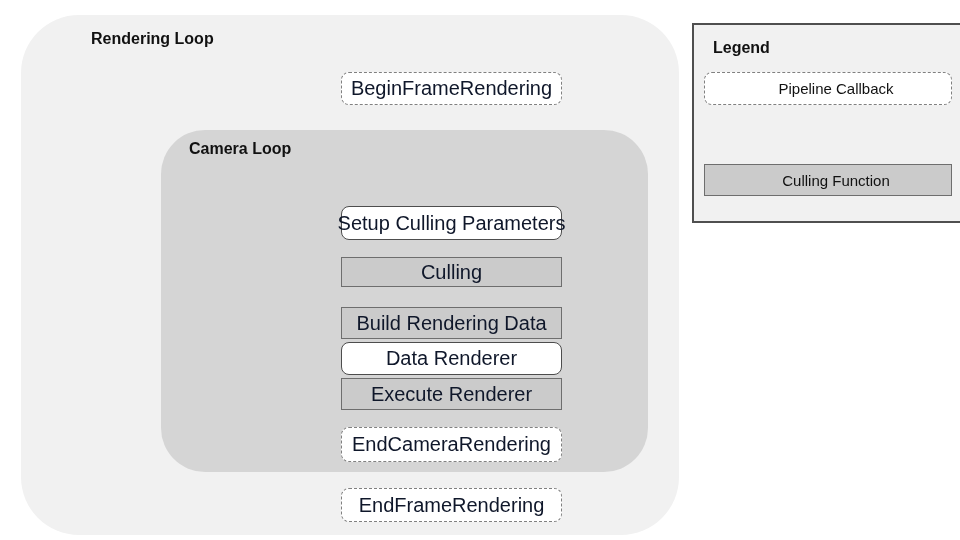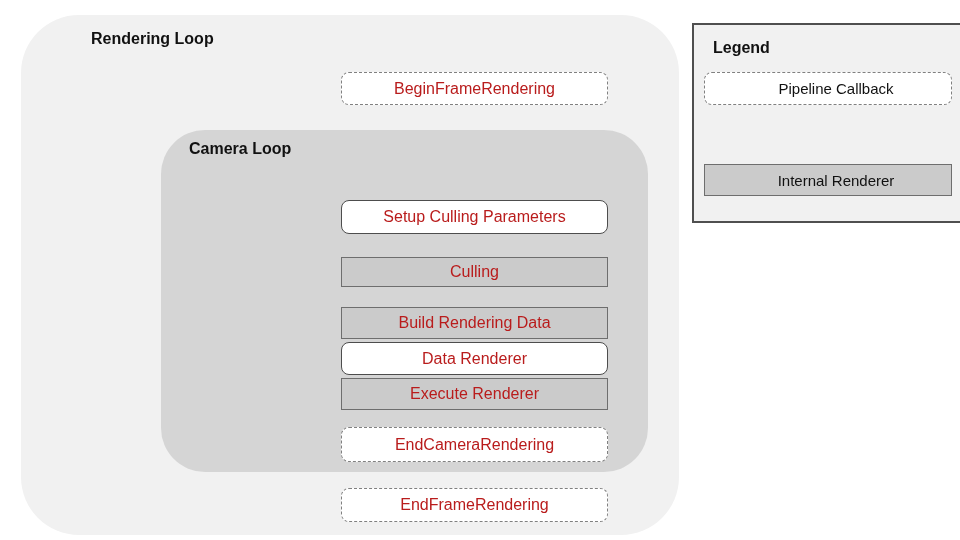--- a/index.html
+++ b/index.html
@@ -38,47 +38,47 @@
     color: #111111;
     white-space: nowrap;
   }
   #rl-title { left: 75px; top: 30px; }
   #cl-title { left: 173px; top: 140px; }
 
   
   .node {
     position: absolute;
     left: 325px;
-    width: 267px;
+    width: 221px;
     display: flex;
     align-items: center;
     justify-content: center;
-    font-size: 16px;
-    color: #b91c1c;
+    font-size: 20px;
+    color: #0f172a;
     box-sizing: border-box;
     white-space: nowrap;
   }
   .node.dashed {
     background: #ffffff;
     border: 1px dashed #808080;
     border-radius: 8px;
   }
   .node.overridable {
     background: #ffffff;
     border: 1.5px solid #4d4d4d;
     border-radius: 8px;
   }
   .node.internal {
     background: #cbcbcb;
     border: 1px solid #6e6e6e;
     border-radius: 0;
   }
   #n-bfr { top: 72px;  height: 33px; }
   #n-bcr { top: 173px; height: 34px; }
-  #n-scp { top: 200px; height: 34px; }
+  #n-scp { top: 206px; height: 34px; }
   #n-cul { top: 257px; height: 30px; }
   #n-brd { top: 307px; height: 32px; }
   #n-sr  { top: 342px; height: 33px; }
   #n-er  { top: 378px; height: 32px; }
   #n-ecr { top: 427px; height: 35px; }
   #n-efr { top: 488px; height: 34px; }
 
   
   .legend {
     position: absolute;
@@ -142,16 +142,16 @@
   <div class="node internal" id="n-cul">Culling</div>
   <div class="node internal" id="n-brd">Build Rendering Data</div>
   <div class="node overridable" id="n-sr">Data Renderer</div>
   <div class="node internal" id="n-er">Execute Renderer</div>
   <div class="node dashed" id="n-ecr">EndCameraRendering</div>
   <div class="node dashed" id="n-efr">EndFrameRendering</div>
 
   <div class="legend">
     <div class="legend-title">Legend</div>
     <div class="legend-item dashed" id="l-pc">Pipeline Callback</div>
-    <div class="legend-item internal" id="l-if">Internal Renderer</div>
+    <div class="legend-item internal" id="l-if">Culling Function</div>
   </div>
 
 </div>
 
 </body></html>

